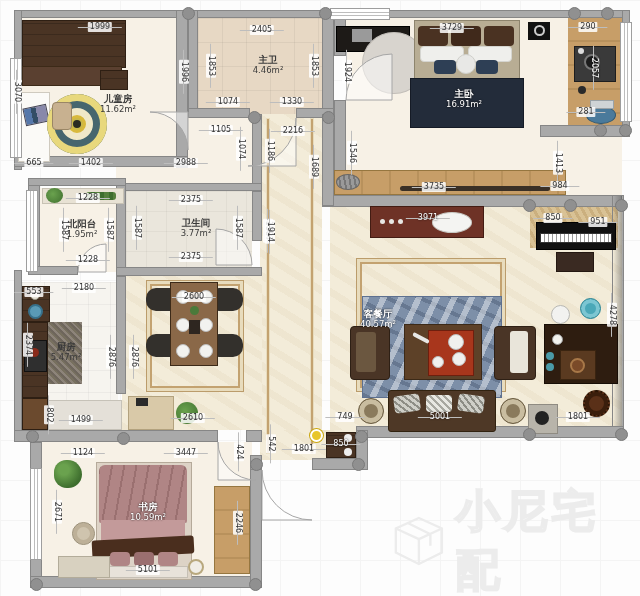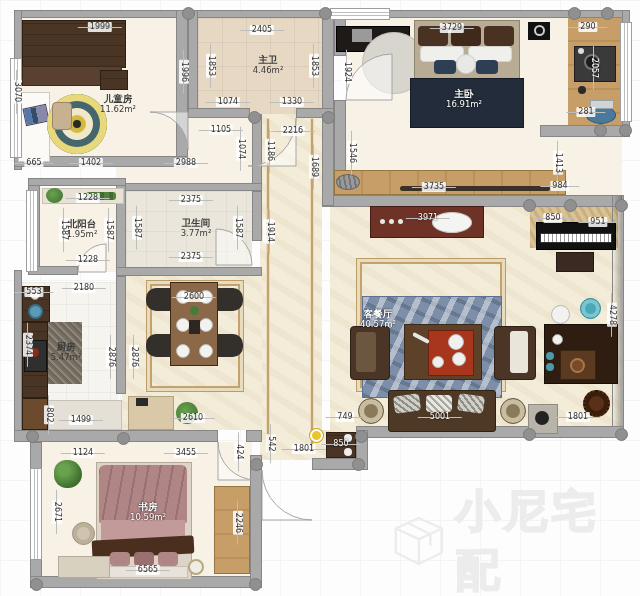--- a/index.html
+++ b/index.html
@@ -338,24 +338,24 @@
     <div class="dim" style="left: 81px; top: 420px; position: absolute;">1499</div>
     <div class="dim" style="left: 193px; top: 418px; position: absolute;">2610</div>
     <div class="dim" style="left: 345px; top: 417px; position: absolute;">749</div>
     <div class="dim light" style="left: 440px; top: 417px; position: absolute;">5001</div>
     <div class="dim" style="left: 578px; top: 417px; position: absolute;">1801</div>
     <div class="dim light" style="left: 341px; top: 444px; position: absolute;">850</div>
     <div class="dim" style="left: 304px; top: 449px; position: absolute;">1801</div>
     <div class="dim v" style="left: 271px; top: 444px; position: absolute;">542</div>
     <div class="dim v" style="left: 239px; top: 452px; position: absolute;">424</div>
     <div class="dim" style="left: 83px; top: 453px; position: absolute;">1124</div>
-    <div class="dim" style="left: 186px; top: 453px; position: absolute;">3455</div>
+    <div class="dim" style="left: 186px; top: 453px; position: absolute;">3447</div>
     <div class="dim v" style="left: 57px; top: 512px; position: absolute;">2671</div>
     <div class="dim v" style="left: 238px; top: 523px; position: absolute;">2246</div>
-    <div class="dim" style="left: 148px; top: 570px; position: absolute;">6565</div>
+    <div class="dim" style="left: 148px; top: 570px; position: absolute;">5101</div>
     <div class="room-label" style="left: 118px; top: 103px; position: absolute;">
       <span class="rn">儿童房</span>
       <span class="ra">11.62m²</span>
     </div>
     <div class="room-label" style="left: 268px; top: 64px; position: absolute;">
       <span class="rn">主卫</span>
       <span class="ra">4.46m²</span>
     </div>
     <div class="room-label light" style="left: 464px; top: 98px; position: absolute;">
       <span class="rn">主卧</span>

